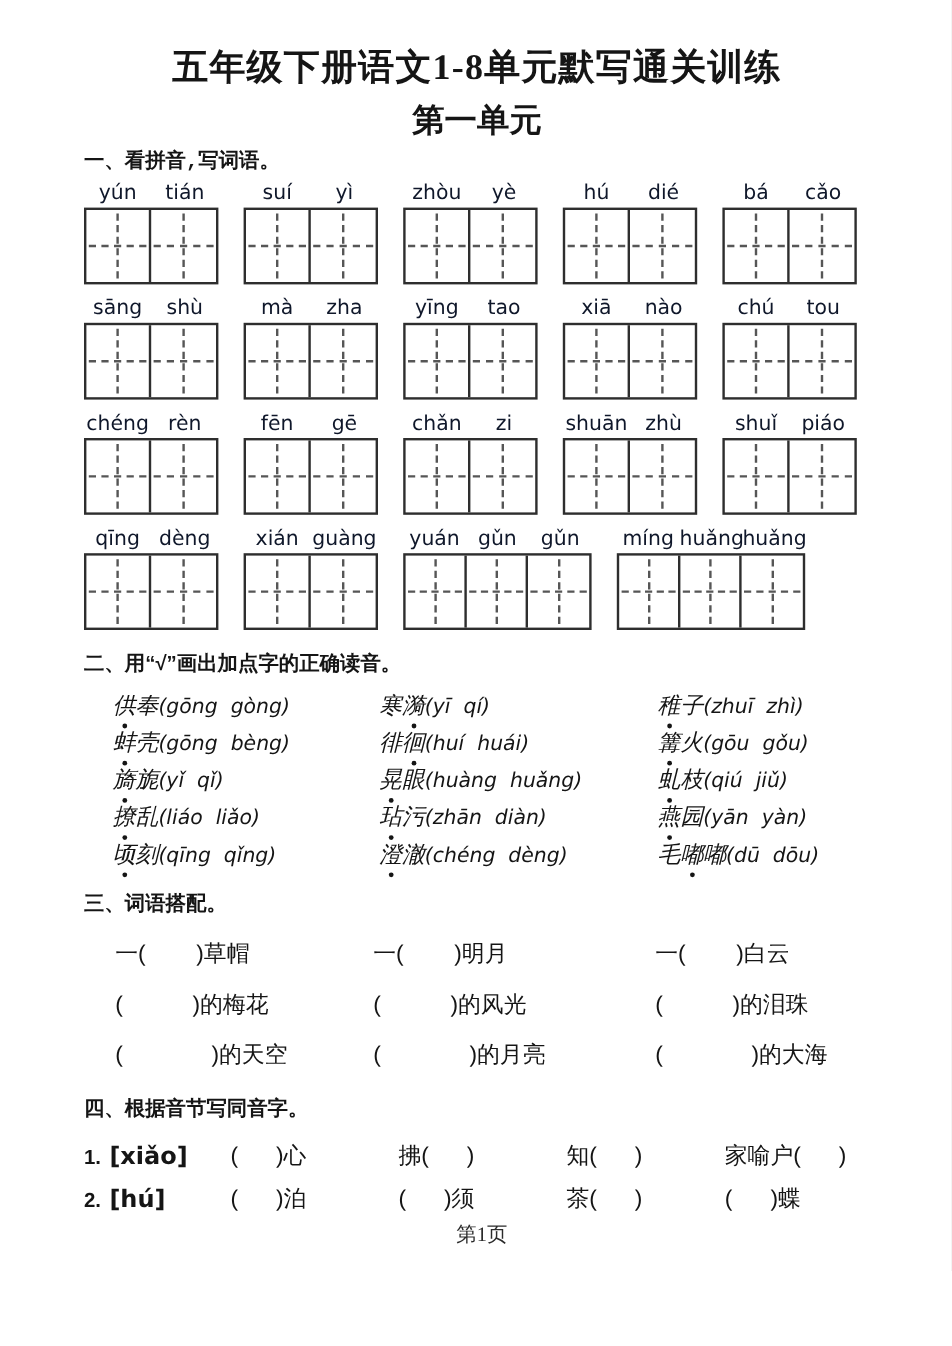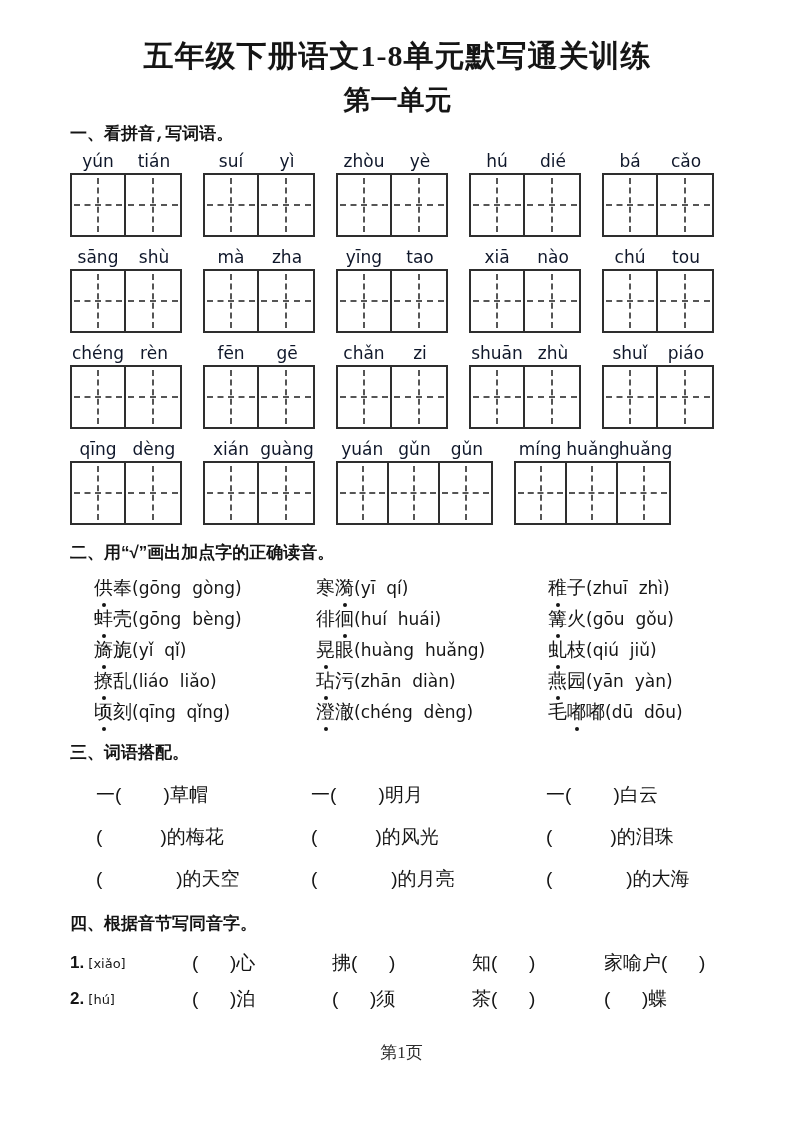--- a/index.html
+++ b/index.html
@@ -42,44 +42,44 @@
     margin-left:-1px; border-left:2px dashed #565656;
   }
   .cell::after {
     content:""; position:absolute; left:2px; right:2px; top:50%;
     margin-top:-1px; border-top:2px dashed #565656;
   }
 
   
   .pron-rows { margin-top:8px; padding-left:24px; }
   .pron-row { display:grid; grid-template-columns:222px 232px 1fr; height:31px; align-items:center; }
-  .pron-item { display:flex; align-items:baseline; white-space:nowrap; }
+  .pron-item { display:flex; align-items:baseline; white-space:nowrap;font-style:italic; }
   .pron-word { font-size:19px; font-weight:500; }
   .pron-word .ch { position:relative; display:inline-block; }
   .pron-word .ch.dot::after {
     content:""; position:absolute; left:50%; bottom:-6px; width:4px; height:4px;
     margin-left:-2px; background:#151515; border-radius:50%;
   }
   .pron-opts { font-family:"DejaVu Sans", sans-serif; font-size:17px; white-space:pre; }
 
   
   .match-rows { margin-top:10px; padding-left:26px; }
   .match-row { display:grid; grid-template-columns:215px 235px 1fr; height:42px; align-items:center; }
   .match-item { font-size:19px; font-weight:500; white-space:pre; }
 
   
   .homo-rows { margin-top:10px; }
   .homo-row { display:grid; grid-template-columns:122px 140px 140px 132px 1fr; height:36px; align-items:center; }
   .homo-head { white-space:nowrap; }
   .homo-num { font-size:17px; font-weight:bold; }
-  .homo-syl { font-family:"DejaVu Sans", sans-serif; font-size:13px; }
+  .homo-syl { font-family:"DejaVu Sans", sans-serif; font-size:20px;font-weight:bold; }
   .homo-item { font-size:19px; font-weight:500; white-space:pre; }
 
   .page-footer {
-    text-align:center; margin-top:24px; font-size:17px;
+    text-align:center; margin-top:0; font-size:17px;
     font-family:"Liberation Serif", serif; color:#2b2b2b;
   }
 </style>
 </head>
 <body>
 
 <div class="sheet">
 
   <div class="doc-title">五年级下册语文1-8单元默写通关训练</div>
   <div class="unit-title">第一单元</div>

